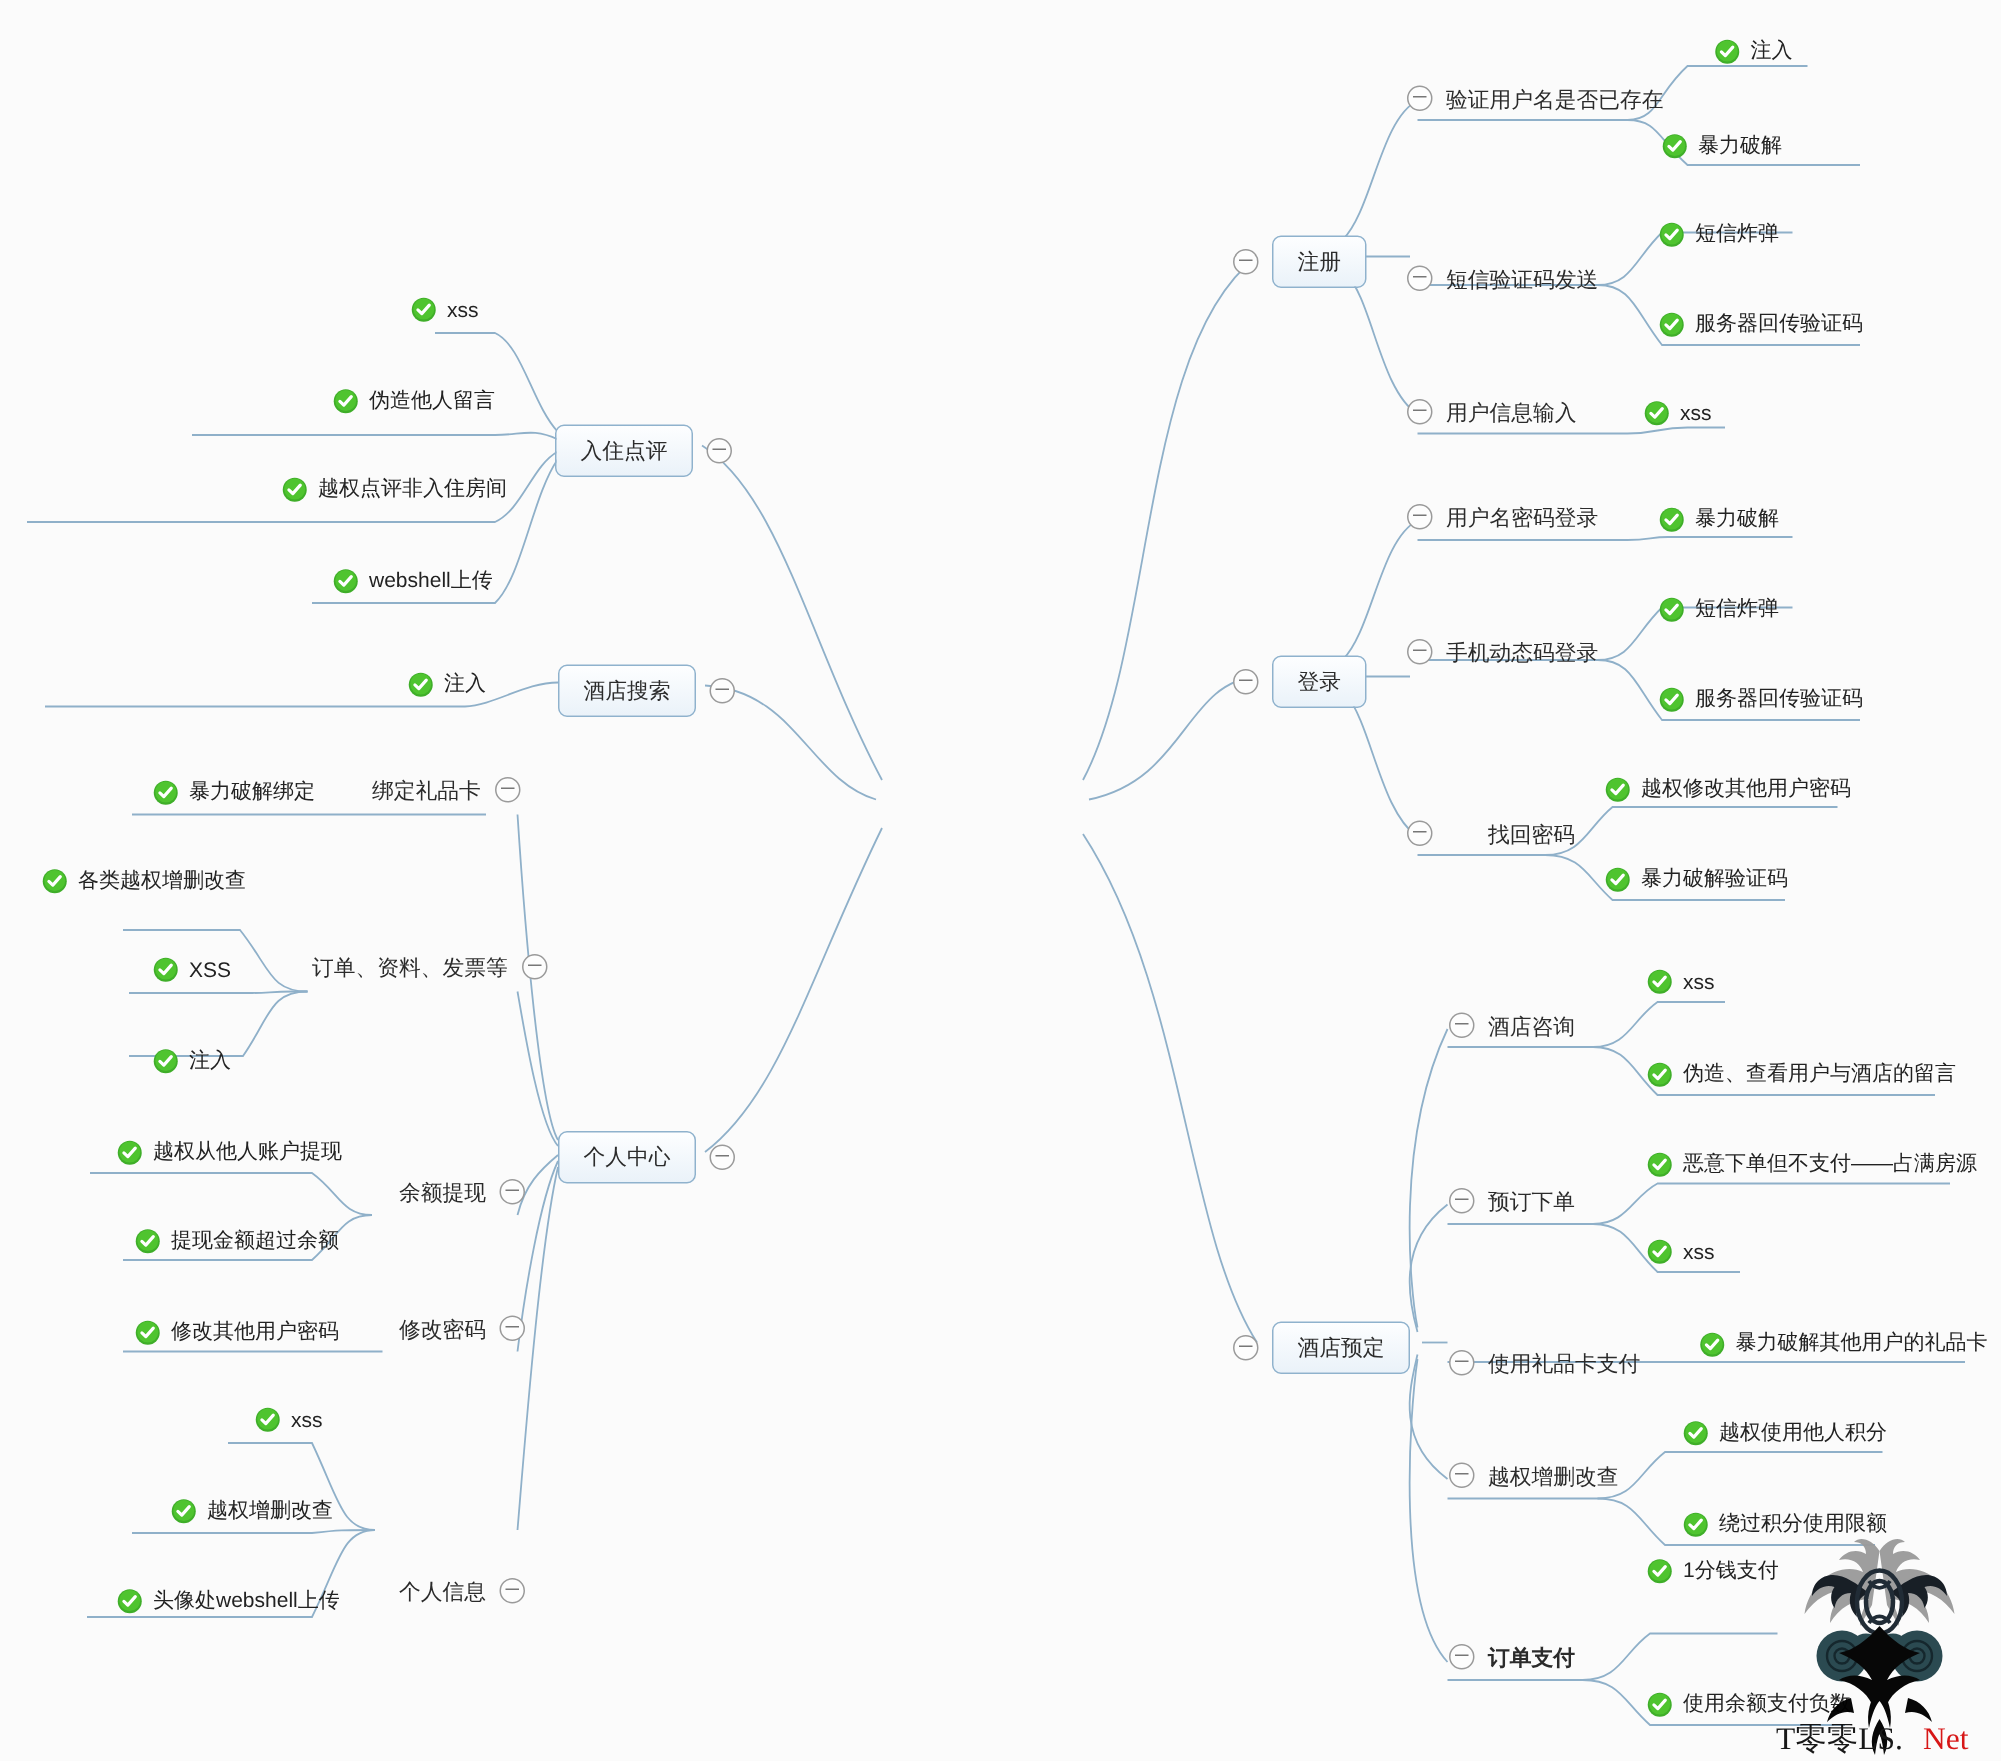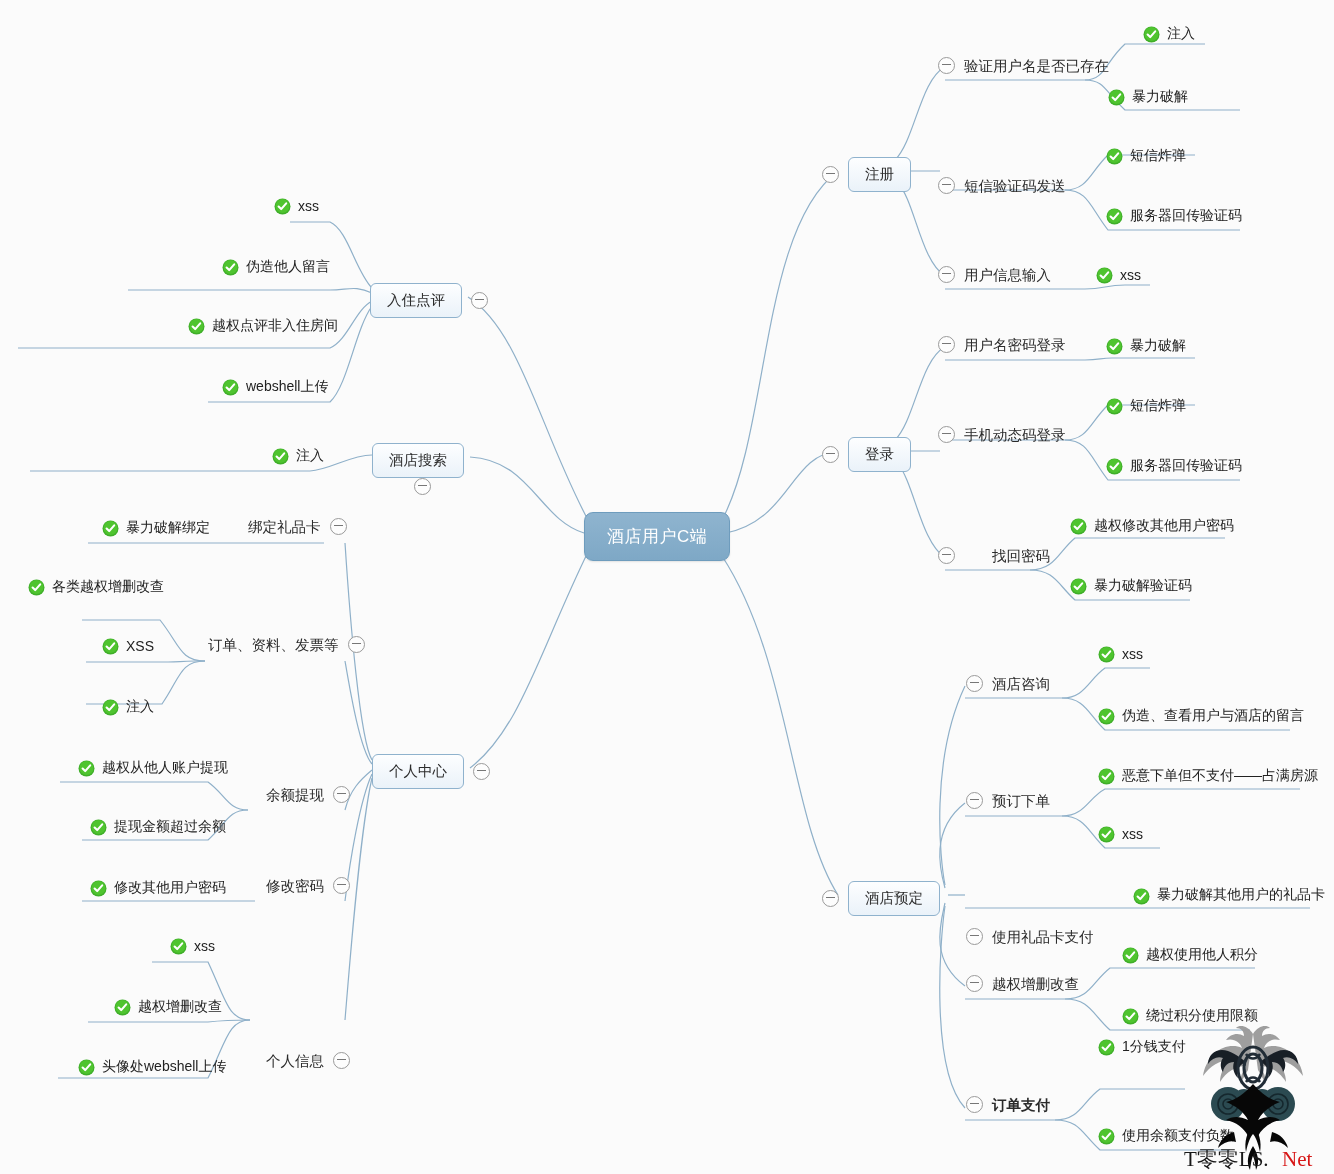--- a/index.html
+++ b/index.html
@@ -180,23 +180,20 @@
       <path d="M248,810 C228,810 226,824 208,840 L82,840"></path>
 
       <path d="M255,901 C235,901 235,901 215,901 L82,901"></path>
 
       <path d="M250,1020 C228,1020 226,1000 208,962 L152,962"></path>
       <path d="M250,1020 C228,1020 226,1020 208,1022 L88,1022"></path>
       <path d="M250,1020 C228,1020 226,1042 208,1078 L58,1078"></path>
     </g>
   </svg>
 
-  <div class="root-node" style="left:584px;top:512px;">
-    <span>酒店用户C端</span>
-  </div>
 
   <div class="branch-node" style="left:822px;top:157px;">
     <span class="toggle left"></span>
     <span class="branch-box">注册</span>
   </div>
 
   <div class="sub-node" style="left:938px;top:57px;">
     <span class="toggle left"></span>
     <span>验证用户名是否已存在</span>
   </div>
@@ -379,21 +376,21 @@
     <span class="chk">
         <svg width="17" height="17" viewBox="0 0 17 17">
           <circle cx="8.5" cy="8.5" r="8" fill="#3fae29"></circle>
           <circle cx="8.5" cy="8" r="7" fill="#4fc42f"></circle>
           <path d="M4.6 8.6 L7.2 11.1 L12.2 5.4" stroke="#fff" stroke-width="2.1" fill="none" stroke-linecap="round" stroke-linejoin="round"></path>
         </svg>
       </span>
     <span class="lbl">xss</span>
   </div>
 
-  <div class="sub-node" style="left:966px;top:928px;">
+  <div class="sub-node" style="left:966px;top:900px;">
     <span class="toggle left"></span>
     <span>使用礼品卡支付</span>
   </div>
   <div class="leaf-node" style="left:1133px;top:886px;align-items:flex-end;">
     <span class="chk">
         <svg width="17" height="17" viewBox="0 0 17 17">
           <circle cx="8.5" cy="8.5" r="8" fill="#3fae29"></circle>
           <circle cx="8.5" cy="8" r="7" fill="#4fc42f"></circle>
           <path d="M4.6 8.6 L7.2 11.1 L12.2 5.4" stroke="#fff" stroke-width="2.1" fill="none" stroke-linecap="round" stroke-linejoin="round"></path>
         </svg>
@@ -489,21 +486,21 @@
     <span class="chk">
         <svg width="17" height="17" viewBox="0 0 17 17">
           <circle cx="8.5" cy="8.5" r="8" fill="#3fae29"></circle>
           <circle cx="8.5" cy="8" r="7" fill="#4fc42f"></circle>
           <path d="M4.6 8.6 L7.2 11.1 L12.2 5.4" stroke="#fff" stroke-width="2.1" fill="none" stroke-linecap="round" stroke-linejoin="round"></path>
         </svg>
       </span>
     <span class="lbl">webshell上传</span>
   </div>
 
-  <div class="branch-node" style="left:372px;top:443px;flex-direction:column;">
+  <div class="branch-node" style="left:372px;top:443px;">
     <span class="branch-box">酒店搜索</span>
     <span class="toggle right"></span>
   </div>
   <div class="leaf-node" style="left:272px;top:447px;">
     <span class="chk">
         <svg width="17" height="17" viewBox="0 0 17 17">
           <circle cx="8.5" cy="8.5" r="8" fill="#3fae29"></circle>
           <circle cx="8.5" cy="8" r="7" fill="#4fc42f"></circle>
           <path d="M4.6 8.6 L7.2 11.1 L12.2 5.4" stroke="#fff" stroke-width="2.1" fill="none" stroke-linecap="round" stroke-linejoin="round"></path>
         </svg>

